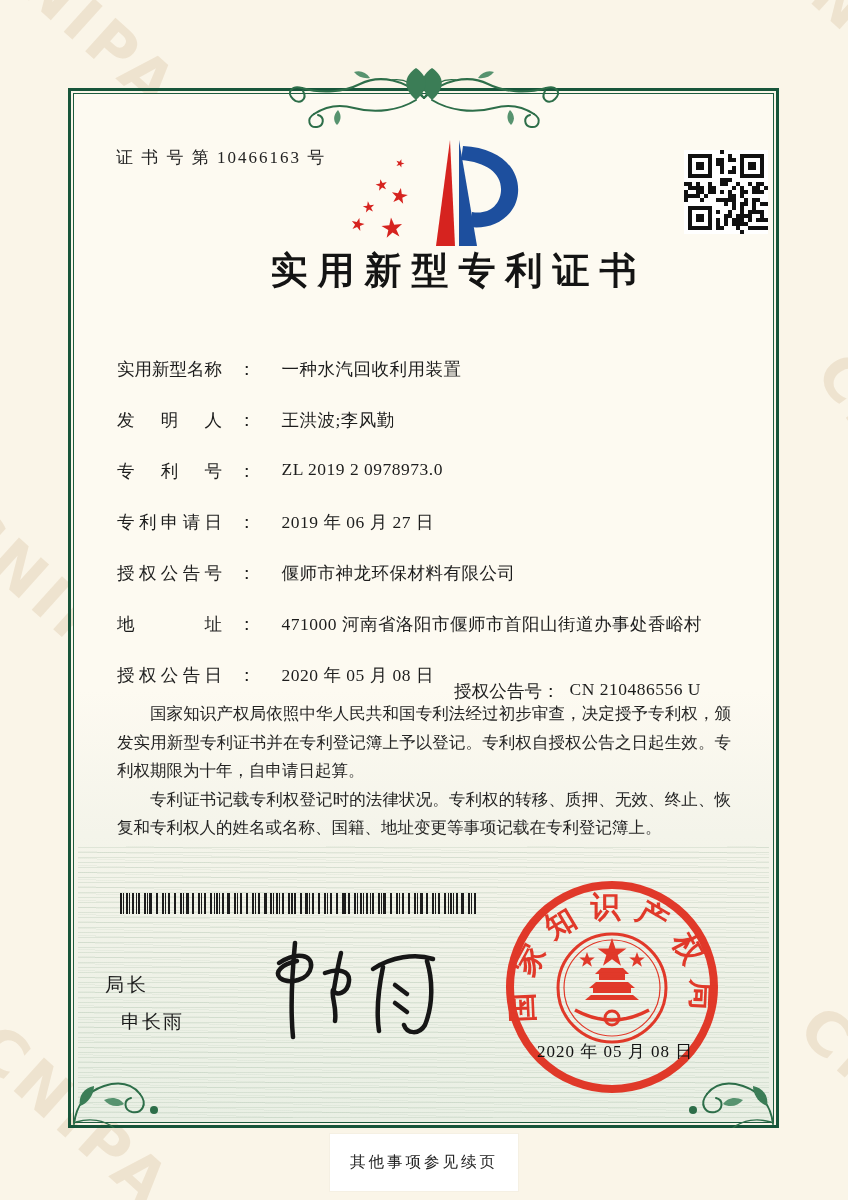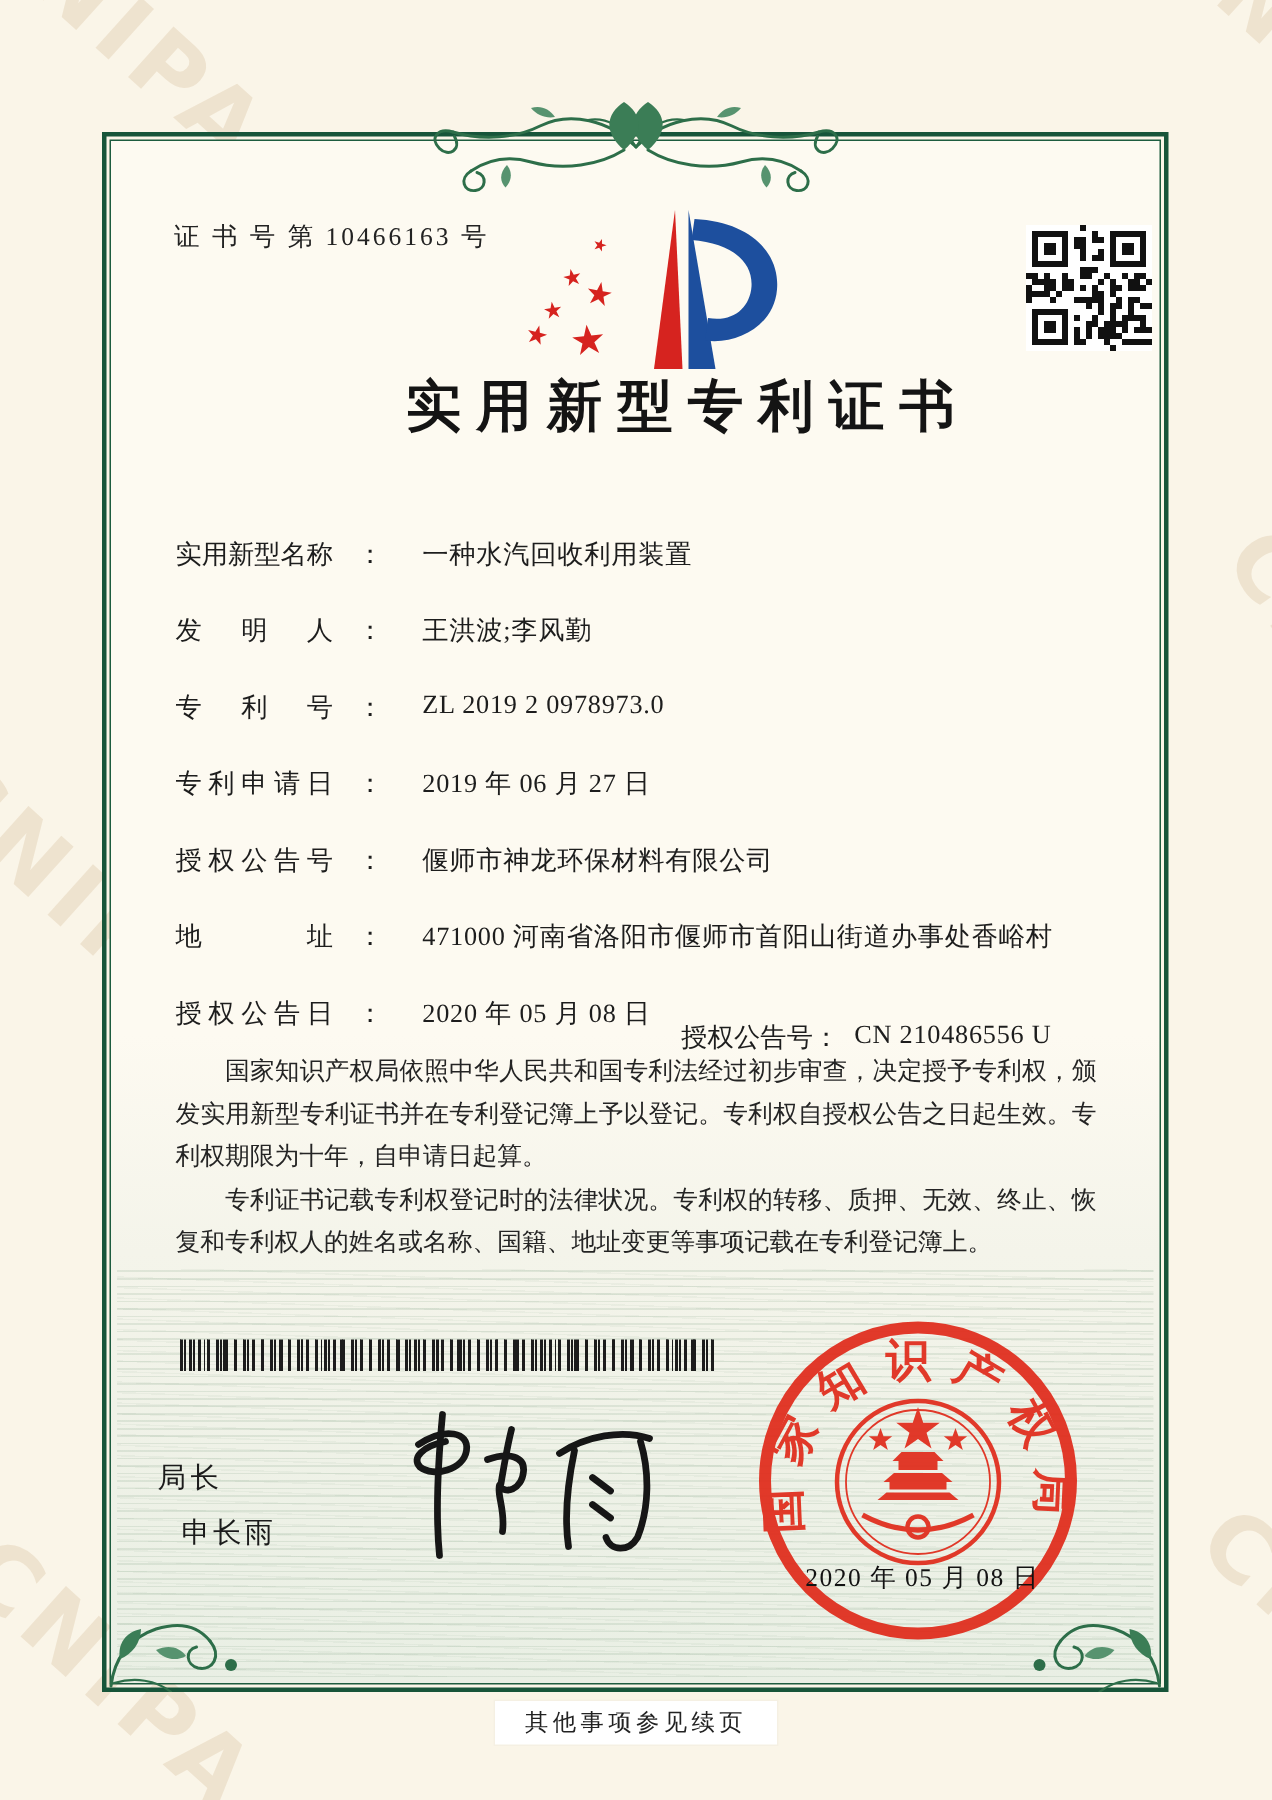--- a/index.html
+++ b/index.html
@@ -59,21 +59,21 @@
   .signature { position:absolute; left:237px; top:933px; }
 
   .seal { position:absolute; left:501px; top:876px; width:222px; height:222px; }
   .seal-date { position:absolute; left:517px; top:1040px; width:196px; text-align:center;
                font-size:17px; color:#121212; letter-spacing:1px; white-space:nowrap; }
 
   .page-num { position:absolute; left:68px; top:1091px; width:711px; text-align:center;
               font-size:14.5px; color:#232323; letter-spacing:2px; }
 
   .note-wrap { position:absolute; left:0; top:1134px; width:848px; text-align:center; }
-  .note { display:inline-block; background:#ffffff; padding:4px 20px; font-size:15.5px;
+  .note { display:inline-block; background:#ffffff; padding:18px 20px; font-size:15.5px;
           color:#222; letter-spacing:3px; box-shadow:0 0 0 1px rgba(0,0,0,0.02); }
 </style>
 </head>
 <body>
 
 <div class="page">
 
   <span class="wm" style="left:-38px; top:-18px; font-size:62px; transform:rotate(42deg);">CNIPA</span>
   <span class="wm" style="left:756px; top:-6px; font-size:58px; transform:rotate(42deg);">CNIPA</span>
   <span class="wm" style="left:560px; top:360px; font-size:60px; transform:rotate(48deg); color:rgba(213,186,148,0.22);">CNIPA</span>

